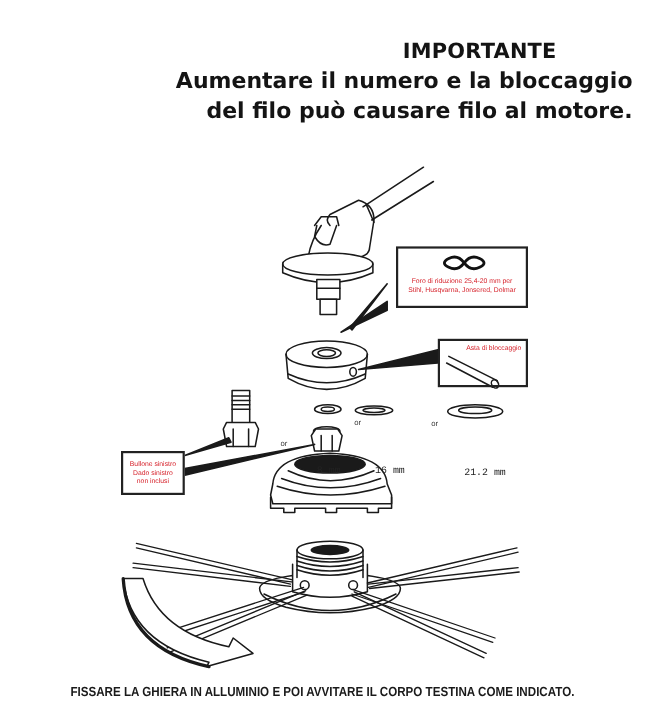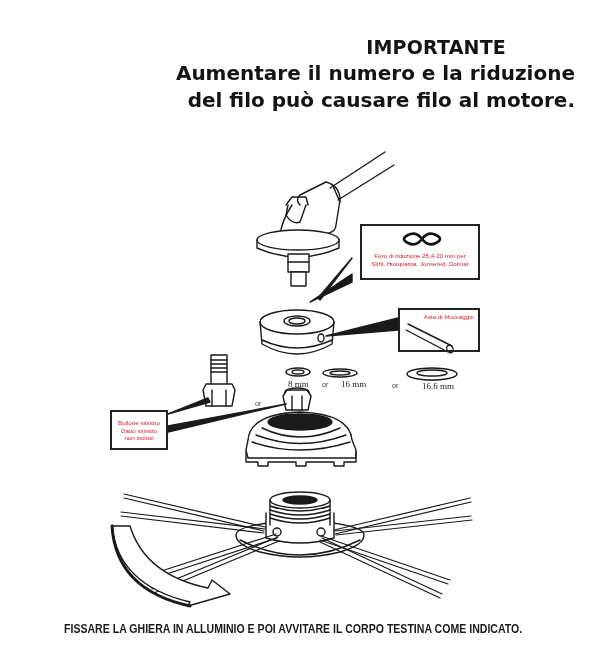--- a/index.html
+++ b/index.html
@@ -4,29 +4,29 @@
 <style>
   html,body{margin:0;padding:0;background:#fff;}
   body{width:600px;height:646px;position:relative;overflow:hidden;font-family:"DejaVu Sans",sans-serif;color:#111;}
   .hdr{position:absolute;left:0;width:600px;text-align:right;font-weight:bold;color:#141414;}
   #h-title{top:36px;left:186px;width:320px;font-size:19px;letter-spacing:0.2px;}
   #h-l1{top:61px;left:115px;width:460px;font-size:20px;}
   #h-l2{top:88px;left:115px;width:460px;font-size:20px;}
   svg.art{position:absolute;left:0;top:0;}
   .callout{position:absolute;background:#fff;border:2px solid #222;box-sizing:border-box;}
   .red{color:#d6212a;font-family:"Liberation Sans",sans-serif;font-size:6.2px;line-height:7.5px;text-align:center;}
-  .mm{position:absolute;font-family:Liberation Serif, serif;font-size:9px;color:#222;}
+  .mm{position:absolute;font-family:Liberation Mono, monospace;font-size:9px;color:#222;margin-top:44px;}
   .or{position:absolute;font-family:"Liberation Sans",sans-serif;font-size:7px;color:#333;}
   #footer{position:absolute;top:622px;left:64px;width:480px;font-family:"Liberation Sans",sans-serif;font-size:12px;font-weight:bold;color:#1a1a1a;transform:scaleX(0.88);transform-origin:left;white-space:nowrap;}
 </style>
 </head>
 <body>
 
 <div class="hdr" id="h-title">IMPORTANTE</div>
-<div class="hdr" id="h-l1">Aumentare il numero e la riduzione</div>
+<div class="hdr" id="h-l1">Aumentare il numero e la bloccaggio</div>
 <div class="hdr" id="h-l2">del filo può causare filo al motore.</div>
 
 <svg class="art" width="600" height="646" viewBox="0 0 600 646">
   <g fill="none" stroke="#1a1a1a" stroke-width="1.4" stroke-linejoin="round" stroke-linecap="round">
 
     <g>
       <line x1="330" y1="188" x2="385" y2="152"></line>
       <line x1="338" y1="200" x2="394" y2="165"></line>
       <line x1="333" y1="186" x2="340" y2="202"></line>
     </g>
@@ -141,16 +141,16 @@
 <div class="callout" style="left:110px;top:410px;width:58px;height:40px;">
   <div class="red" style="padding-top:7px;">Bullone sinistro</div>
   <div class="red">Dado sinistro</div>
   <div class="red">non inclusi</div>
 </div>
 
 <div class="mm" style="left:288px;top:379px;">8 mm</div>
 <div class="or" style="left:322px;top:381px;">or</div>
 <div class="mm" style="left:341px;top:379px;">16 mm</div>
 <div class="or" style="left:392px;top:382px;">or</div>
-<div class="mm" style="left:422px;top:381px;">16.6 mm</div>
+<div class="mm" style="left:422px;top:381px;">21.2 mm</div>
 <div class="or" style="left:255px;top:400px;">or</div>
 
 <div id="footer">FISSARE LA GHIERA IN ALLUMINIO  E POI AVVITARE IL CORPO TESTINA COME INDICATO.</div>
 
 </body></html>

